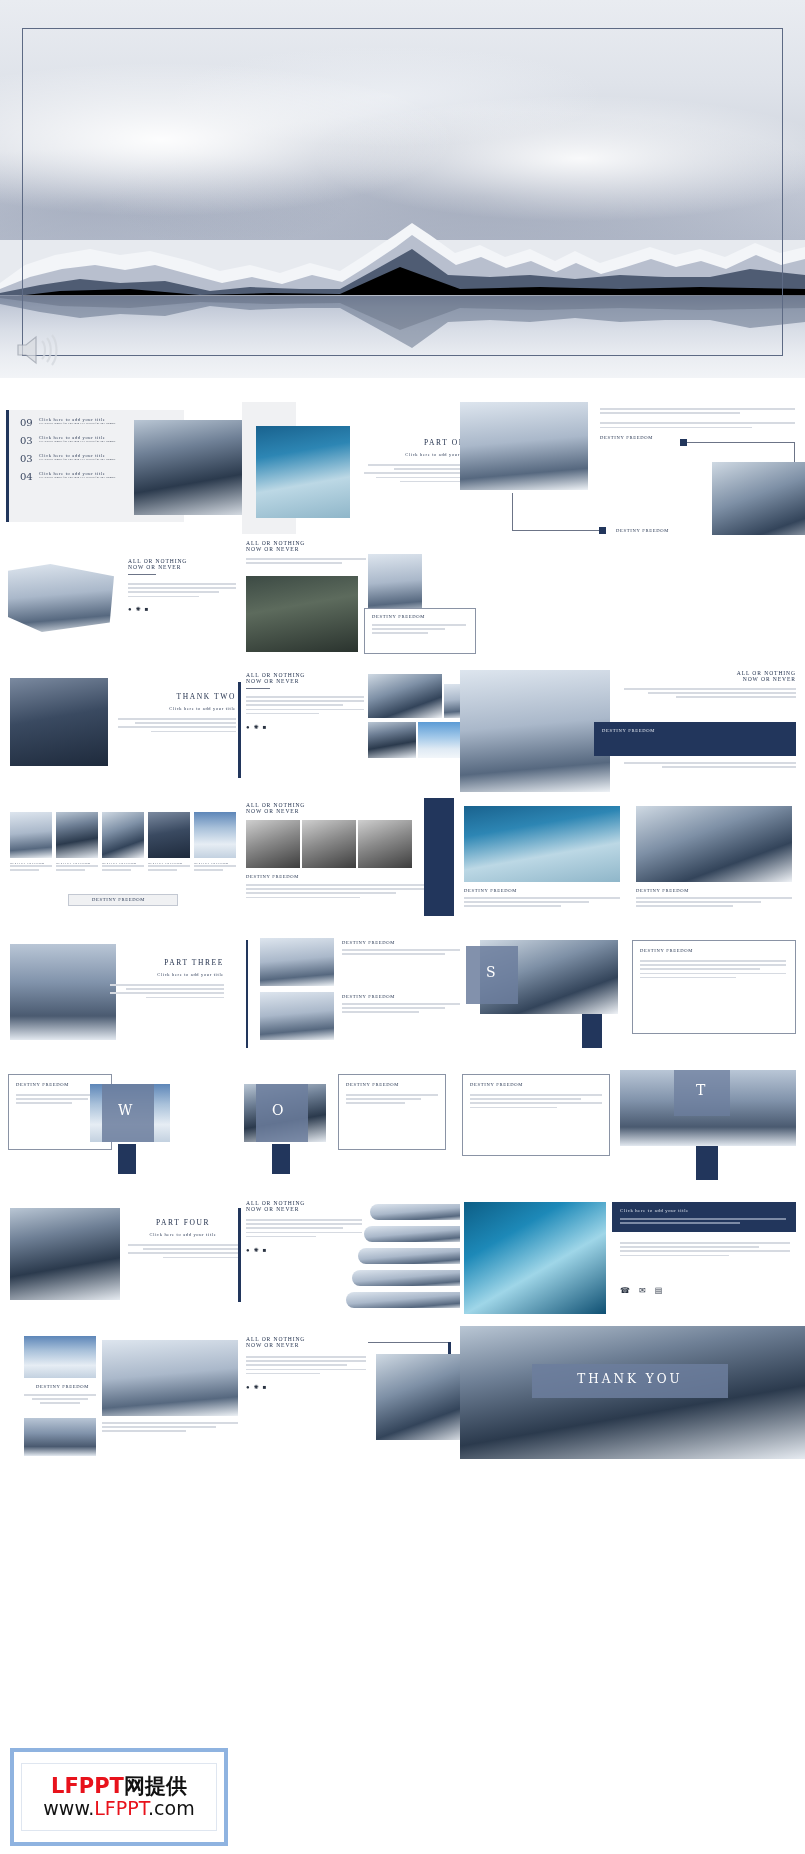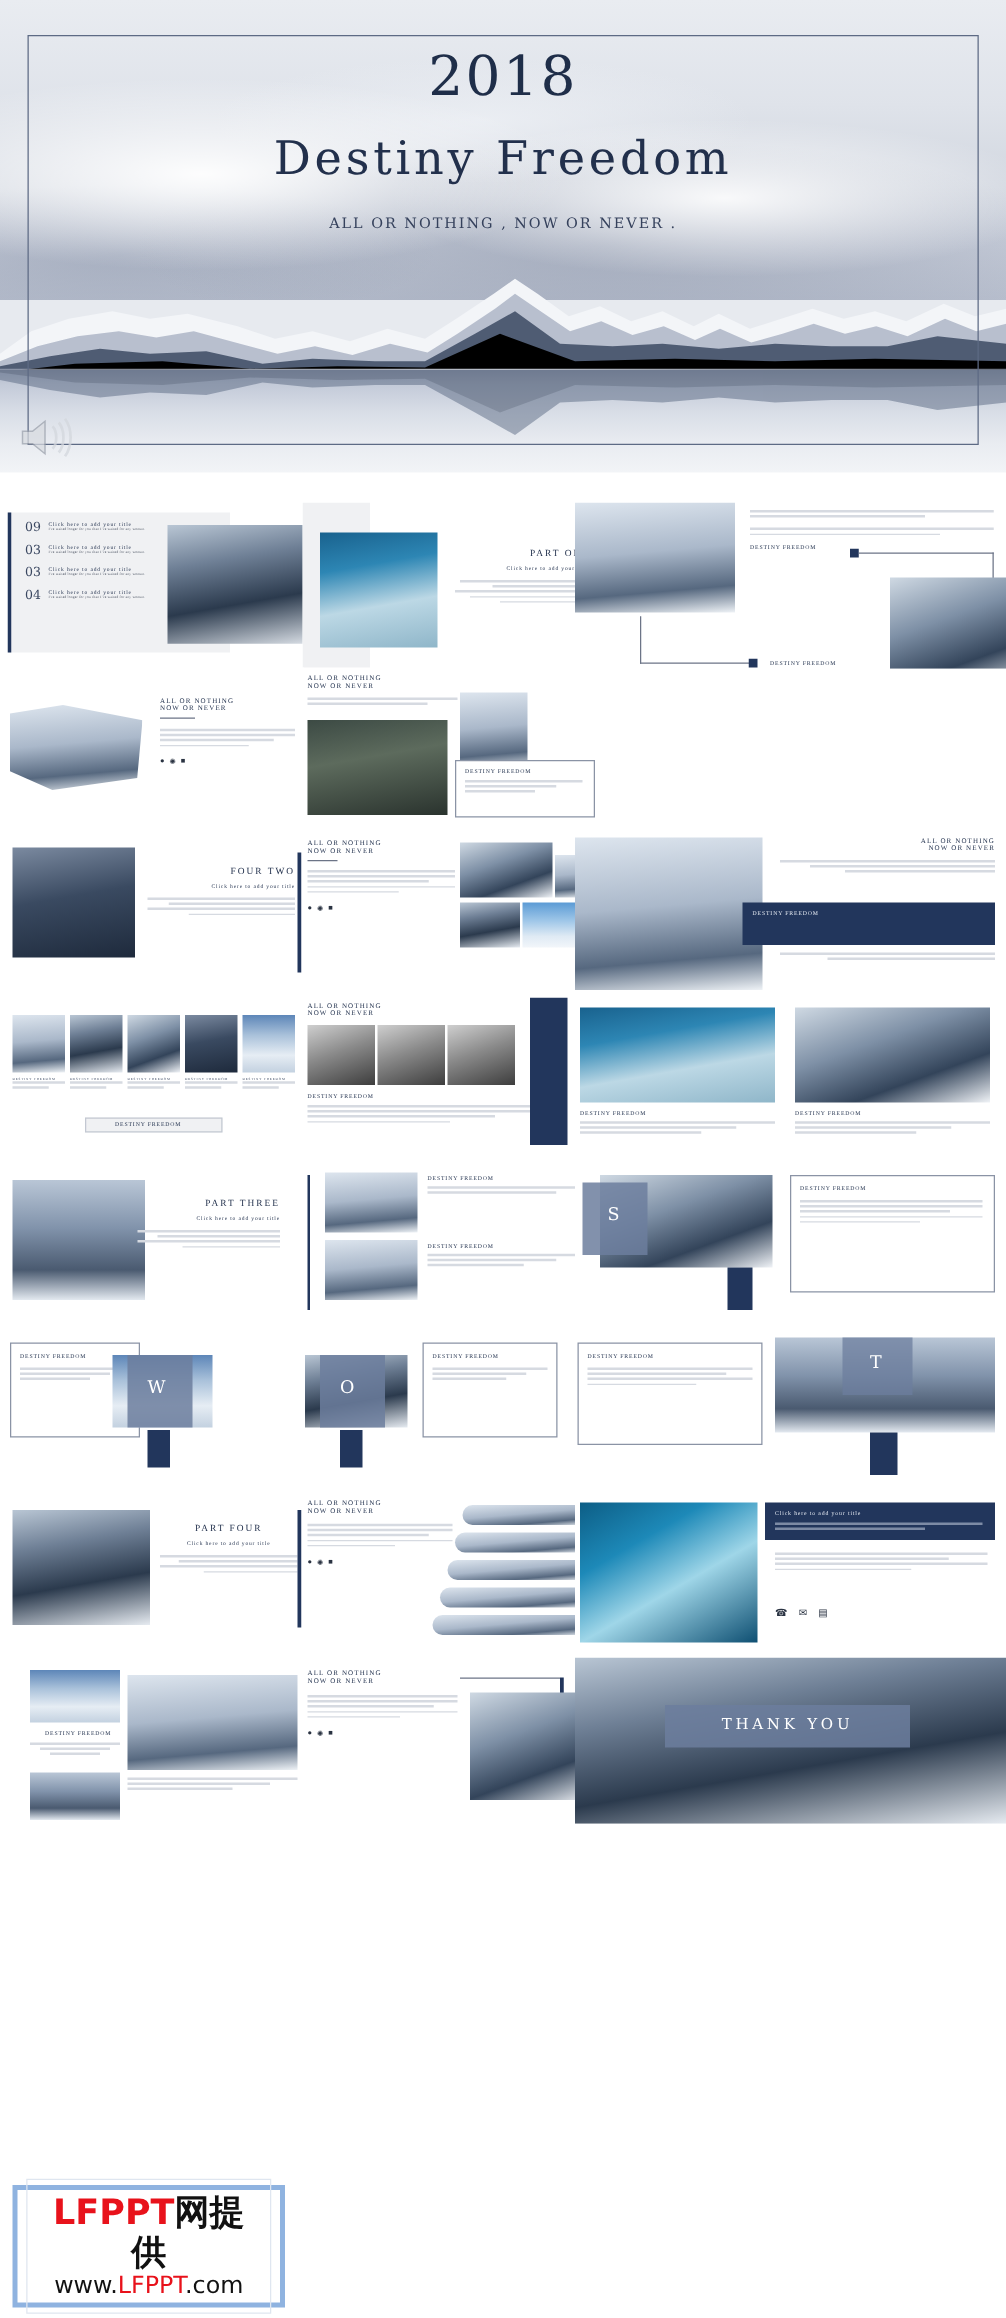--- a/index.html
+++ b/index.html
@@ -138,21 +138,21 @@
   .watermark {
     position:absolute; left:10px; bottom:8px;
     width:218px; height:98px;
     border:4px solid #8fb3e0;
     background:#ffffff;
     display:flex; flex-direction:column;
     align-items:center; justify-content:center;
     gap:2px;
   }
   .wm-inner { border:1px solid #dfe6f0; padding:10px 8px; width:196px; text-align:center; }
-  .wm1 { font-family:"DejaVu Sans", sans-serif; font-size:28px; font-weight:700; line-height:1.15; }
+  .wm1 { font-family:"DejaVu Sans", sans-serif; font-size:21px; font-weight:700; line-height:1.15; }
   .wm2 { font-family:"DejaVu Sans", sans-serif; font-size:19px; font-weight:400; line-height:1.15; }
   .red { color:#e8121b; }
   .blk { color:#111111; }
 </style>
 </head>
 <body>
 
 <div class="hero">
   <div class="hero-sky"></div>
 
@@ -169,25 +169,20 @@
   <div class="hero-water"></div>
   <div class="hero-refl">
     <svg width="805" height="70" viewBox="0 0 805 70" preserveAspectRatio="none">
       <path d="M0,62 L40,54 L80,48 L120,52 L165,50 L210,60 L250,56 L300,58 L340,58 L380,36 L412,18 L448,44 L490,46 L530,44 L575,48 L620,44 L665,46 L710,46 L750,38 L805,44 L805,70 L0,70 Z" fill="#4a5a76" opacity=".8"></path>
       <path d="M0,68 L60,60 L130,58 L200,64 L270,62 L340,63 L400,36 L460,58 L540,56 L620,58 L700,56 L805,58 L805,70 L0,70 Z" fill="#2f3d56" opacity=".7"></path>
     </svg>
   </div>
 
   <div class="hero-frame"></div>
 
-  <div class="hero-text">
-    <div class="hero-year">2018</div>
-    <div class="hero-title">Destiny Freedom</div>
-    <div class="hero-sub">ALL OR NOTHING , NOW OR NEVER .</div>
-  </div>
 
   <div class="speaker-icon">
     <svg viewBox="0 0 46 34" width="46" height="34">
       <path d="M4,12 L12,12 L22,4 L22,30 L12,22 L4,22 Z" fill="#d8dbe0" stroke="#9aa0ab" stroke-width="1.2"></path>
       <path d="M28,8 C32,12 32,22 28,26" fill="none" stroke="#d3d7dd" stroke-width="2.2"></path>
       <path d="M33,5 C38,11 38,23 33,29" fill="none" stroke="#d3d7dd" stroke-width="2.2"></path>
       <path d="M38,2 C44,10 44,24 38,32" fill="none" stroke="#d3d7dd" stroke-width="2.2"></path>
     </svg>
   </div>
 </div>
@@ -310,21 +305,21 @@
         <div class="fakeline lw" style="width:60%"></div>
       </div>
     </div>
 
   </div>
 
   <div class="row">
     <div class="slide s-a">
       <div class="ph ph-dark" style="left:4px;top:12px;width:98px;height:88px;"></div>
       <div style="position:absolute;left:112px;top:26px;width:118px;text-align:right;">
-        <div class="big">FOUR TWO</div>
+        <div class="big">THANK TWO</div>
         <div class="hd2" style="margin-top:5px;font-size:4.4px;">Click here to add your title</div>
         <div style="margin-top:7px;">
           <div class="fakeline lw"></div>
             <div class="fakeline lw" style="width:86%;margin-left:14%"></div>
           <div class="fakeline lw"></div>
             <div class="fakeline lw" style="width:72%;margin-left:28%"></div>
         </div>
       </div>
       <div class="vbar" style="position:absolute;left:232px;top:16px;width:3px;height:96px;"></div>
     </div>

